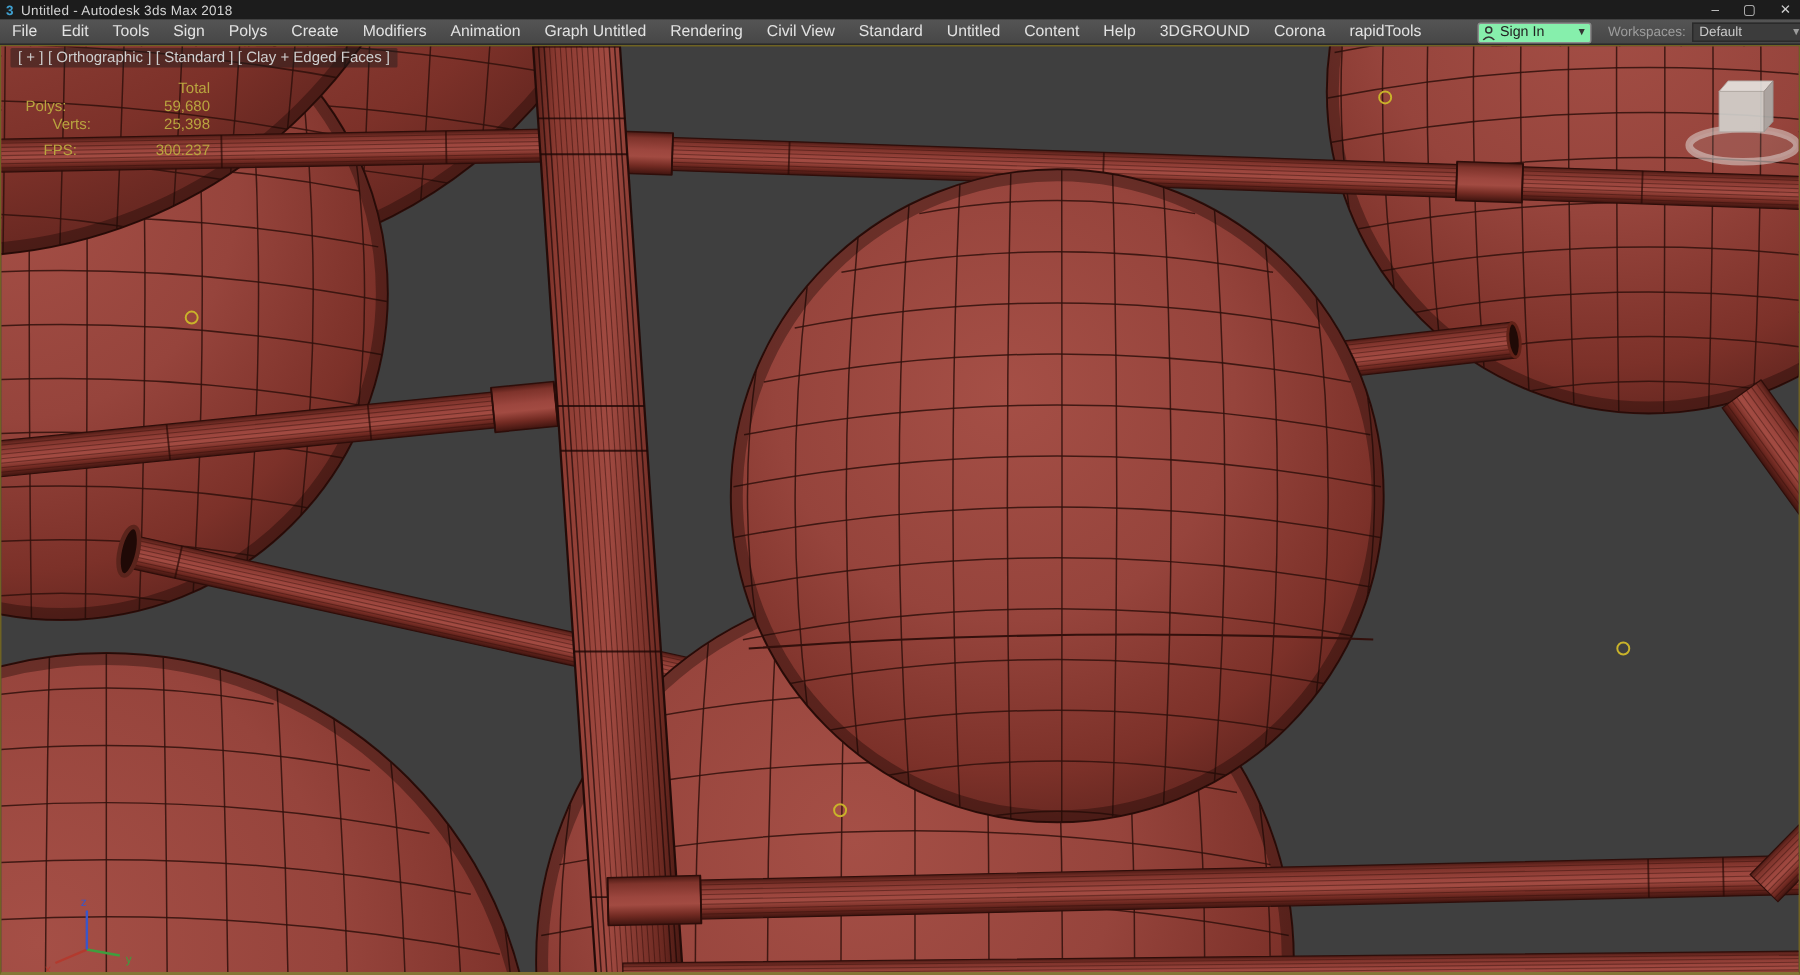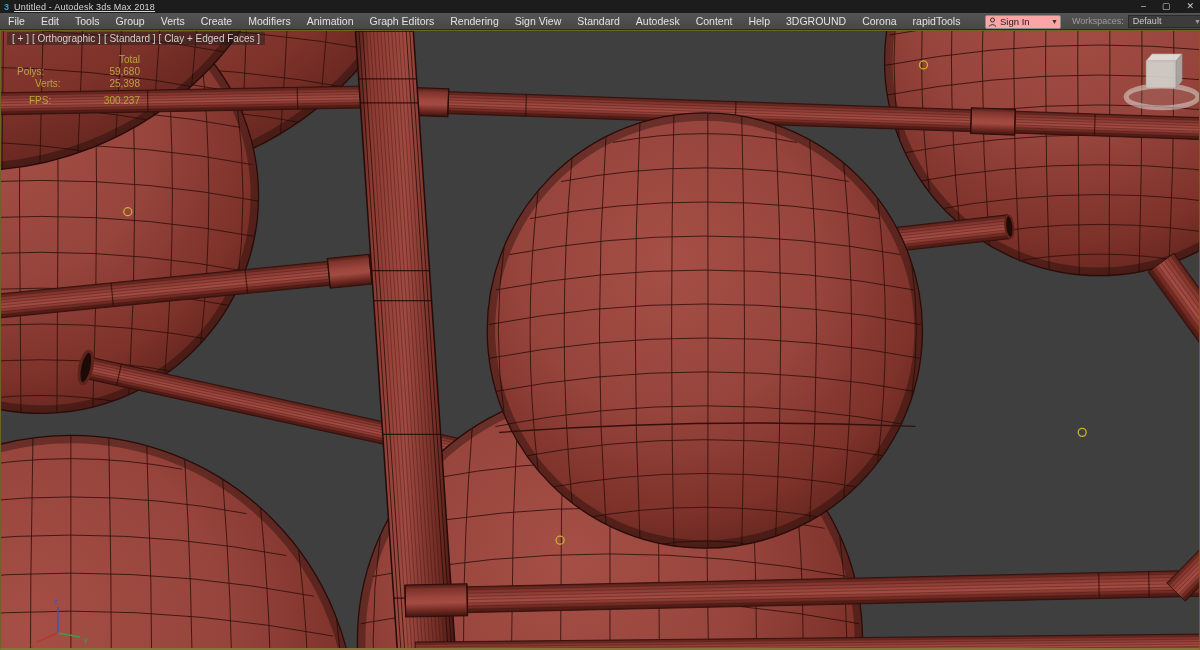--- a/index.html
+++ b/index.html
@@ -1,30 +1,30 @@
 <!DOCTYPE html>
 <html><head>
 <meta charset="utf-8">
 <style>
   * { box-sizing: border-box; margin: 0; padding: 0; }
   html,body { width:1200px; height:650px; overflow:hidden; background:#3f3f3f;
     font-family:"Liberation Sans", sans-serif; }
   #titlebar { position:absolute; top:0; left:0; width:1200px; height:13px;
     background:#1c1c1c; color:#d4d4d4; font-size:9px; display:flex; align-items:center; }
   #app-icon { color:#3fa0d0; font-weight:bold; font-size:9px; margin:0 5px 0 4px; }
-  #title-text { letter-spacing:.2px;text-decoration:underline; }
+  #title-text { letter-spacing:.2px; }
   #win-controls { position:absolute; right:6px; top:0; height:13px; display:flex; gap:16px;
     color:#cfcfcf; font-size:9px; align-items:center; }
   #win-controls span { cursor:default; line-height:13px; }
   #menubar { position:absolute; top:13px; left:0; width:1200px; height:17px;
     background:linear-gradient(#545454,#474747); border-bottom:1px solid #2a2a2a;
     display:flex; align-items:center; color:#e2e2e2; font-size:10.5px;text-align:center; }
   .menu-item { padding:0 8px; line-height:16px; white-space:nowrap; }
   #signin-box { position:absolute; left:985px; top:14.5px; width:76px; height:14px;
-    background:#fca5a5; border:1px solid #8a8a8a; border-radius:2px; display:flex;
+    background:#86efac; border:1px solid #8a8a8a; border-radius:2px; display:flex;
     align-items:center; color:#222; font-size:9.5px; padding:0 2px; gap:3px; }
   #signin-caret { margin-left:auto; font-size:7px; color:#333; }
   #workspaces { position:absolute; left:1072px; top:14.5px; display:flex; align-items:center;
     gap:4px; font-size:9px; color:#9d9d9d; }
   #workspace-select { width:78px; height:13px; background:#3c3c3c; border:1px solid #2a2a2a;
     color:#c9c9c9; font-size:9px; display:flex; align-items:center; padding:0 4px; }
   #workspace-caret { margin-left:auto; font-size:7px; color:#9d9d9d; }
   #viewport { position:absolute; top:30px; left:0; width:1200px; height:620px;
     border:1px solid #6f6322; border-bottom:2px solid #857536; background:#3f3f3f; }
   #scene { position:absolute; top:0; left:0; width:100%; height:100%; display:block; }
@@ -44,30 +44,30 @@
     <span>–</span>
     <span>▢</span>
     <span>✕</span>
   </div>
 </div>
 
 <div id="menubar">
   <span class="menu-item">File</span>
   <span class="menu-item">Edit</span>
   <span class="menu-item">Tools</span>
-  <span class="menu-item">Group</span>
-  <span class="menu-item">Verts</span>
+  <span class="menu-item">Sign</span>
+  <span class="menu-item">Polys</span>
   <span class="menu-item">Create</span>
   <span class="menu-item">Modifiers</span>
   <span class="menu-item">Animation</span>
-  <span class="menu-item">Graph Editors</span>
+  <span class="menu-item">Graph Untitled</span>
   <span class="menu-item">Rendering</span>
-  <span class="menu-item">Sign View</span>
+  <span class="menu-item">Civil View</span>
   <span class="menu-item">Standard</span>
-  <span class="menu-item">Autodesk</span>
+  <span class="menu-item">Untitled</span>
   <span class="menu-item">Content</span>
   <span class="menu-item">Help</span>
   <span class="menu-item">3DGROUND</span>
   <span class="menu-item">Corona</span>
   <span class="menu-item">rapidTools</span>
 </div>
 
 <div id="signin-box">
   <svg width="9" height="10" viewBox="0 0 9 10">
     <circle cx="4.5" cy="3" r="2" fill="none" stroke="#333" stroke-width="1"></circle>

